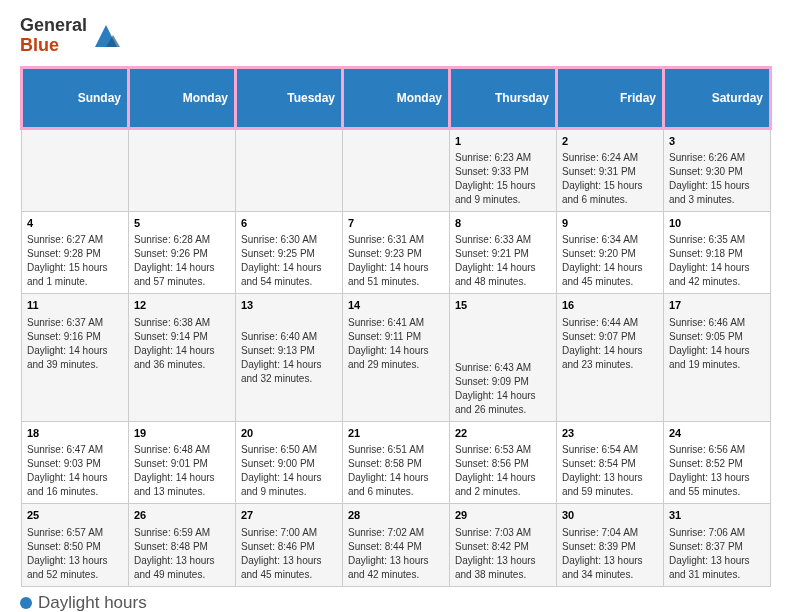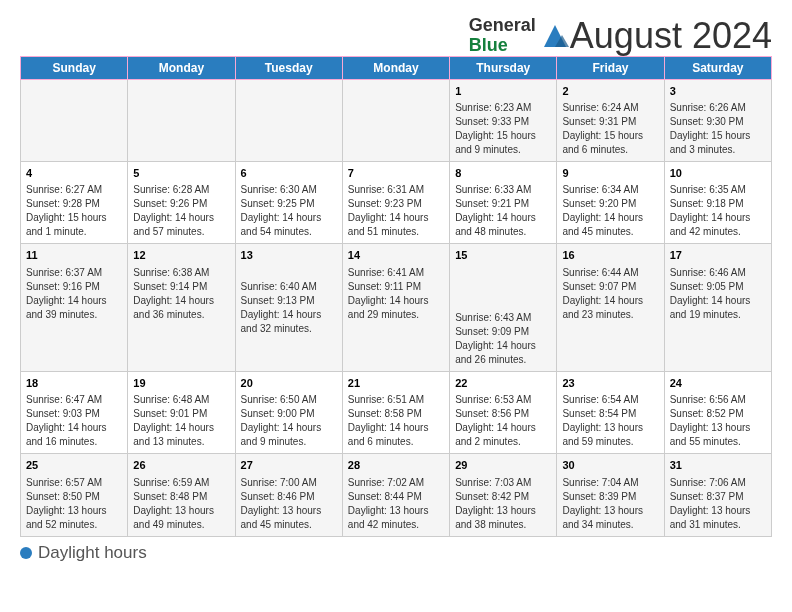--- a/index.html
+++ b/index.html
@@ -9,43 +9,43 @@
       width: 792px;
       height: 612px;
       overflow: hidden;
     }
     .page {
       width: 792px;
       padding: 16px 20px 10px 20px;
     }
     .header {
       display: flex;
-      justify-content: flex-end;
+      justify-content: flex-start;
       align-items: flex-start;
-      margin-bottom: 0;
+      margin-bottom: 10px;
     }
     .logo {
       display: flex;
       align-items: center;
       gap: 0;
     }
     .logo-text {
       display: flex;
       flex-direction: column;
       line-height: 1.1;
     }
     .logo-general {
       font-size: 18px;
       font-weight: bold;
       color: #333;
     }
     .logo-blue {
       font-size: 18px;
       font-weight: bold;
-      color: #15803d;
+      color: #c2410c;
     }
     .logo-icon {
       width: 30px;
       height: 30px;
       margin-left: 4px;
     }
     .title-block {
       text-align: right;
     }
     .month-year {
@@ -59,25 +59,25 @@
       color: #555;
     }
     .calendar {
       width: 100%;
       border-collapse: collapse;
       font-size: 10.5px;
     }
     .calendar thead th {
       background-color: #2a7dbf;
       color: #fff;
-      text-align: center;
-      padding: 4px 6px;
+      text-align: right;
+      padding: 22px 6px;
       font-size: 12px;
       font-weight: bold;
-      border: 1px solid #f9a8d4;
+      border: 3px solid #f9a8d4;
     }
     .calendar tbody td {
       border: 1px solid #ccc;
       vertical-align: top;
       padding: 4px 5px;
       width: calc(100% / 7);
       min-height: 70px;
       line-height: 1.4;
     }
     .calendar tbody tr:nth-child(odd) td {
@@ -124,21 +124,20 @@
       <div class="logo-text">
         <span class="logo-general">General</span>
         <span class="logo-blue">Blue</span>
       </div>
       <svg class="logo-icon" viewBox="0 0 30 30">
         <polygon points="4,26 15,4 26,26" fill="#2a7dbf"></polygon>
         <polygon points="15,26 22,14 29,26" fill="#1a5a8a" opacity="0.7"></polygon>
       </svg>
     </div>
     <div class="title-block">
-      <div class="month-year">August 2024</div>
     </div>
   </div>
 
   <table class="calendar">
     <thead>
       <tr>
       <th>Sunday</th>
           <th>Monday</th>
           <th>Tuesday</th>
           <th>Monday</th>

